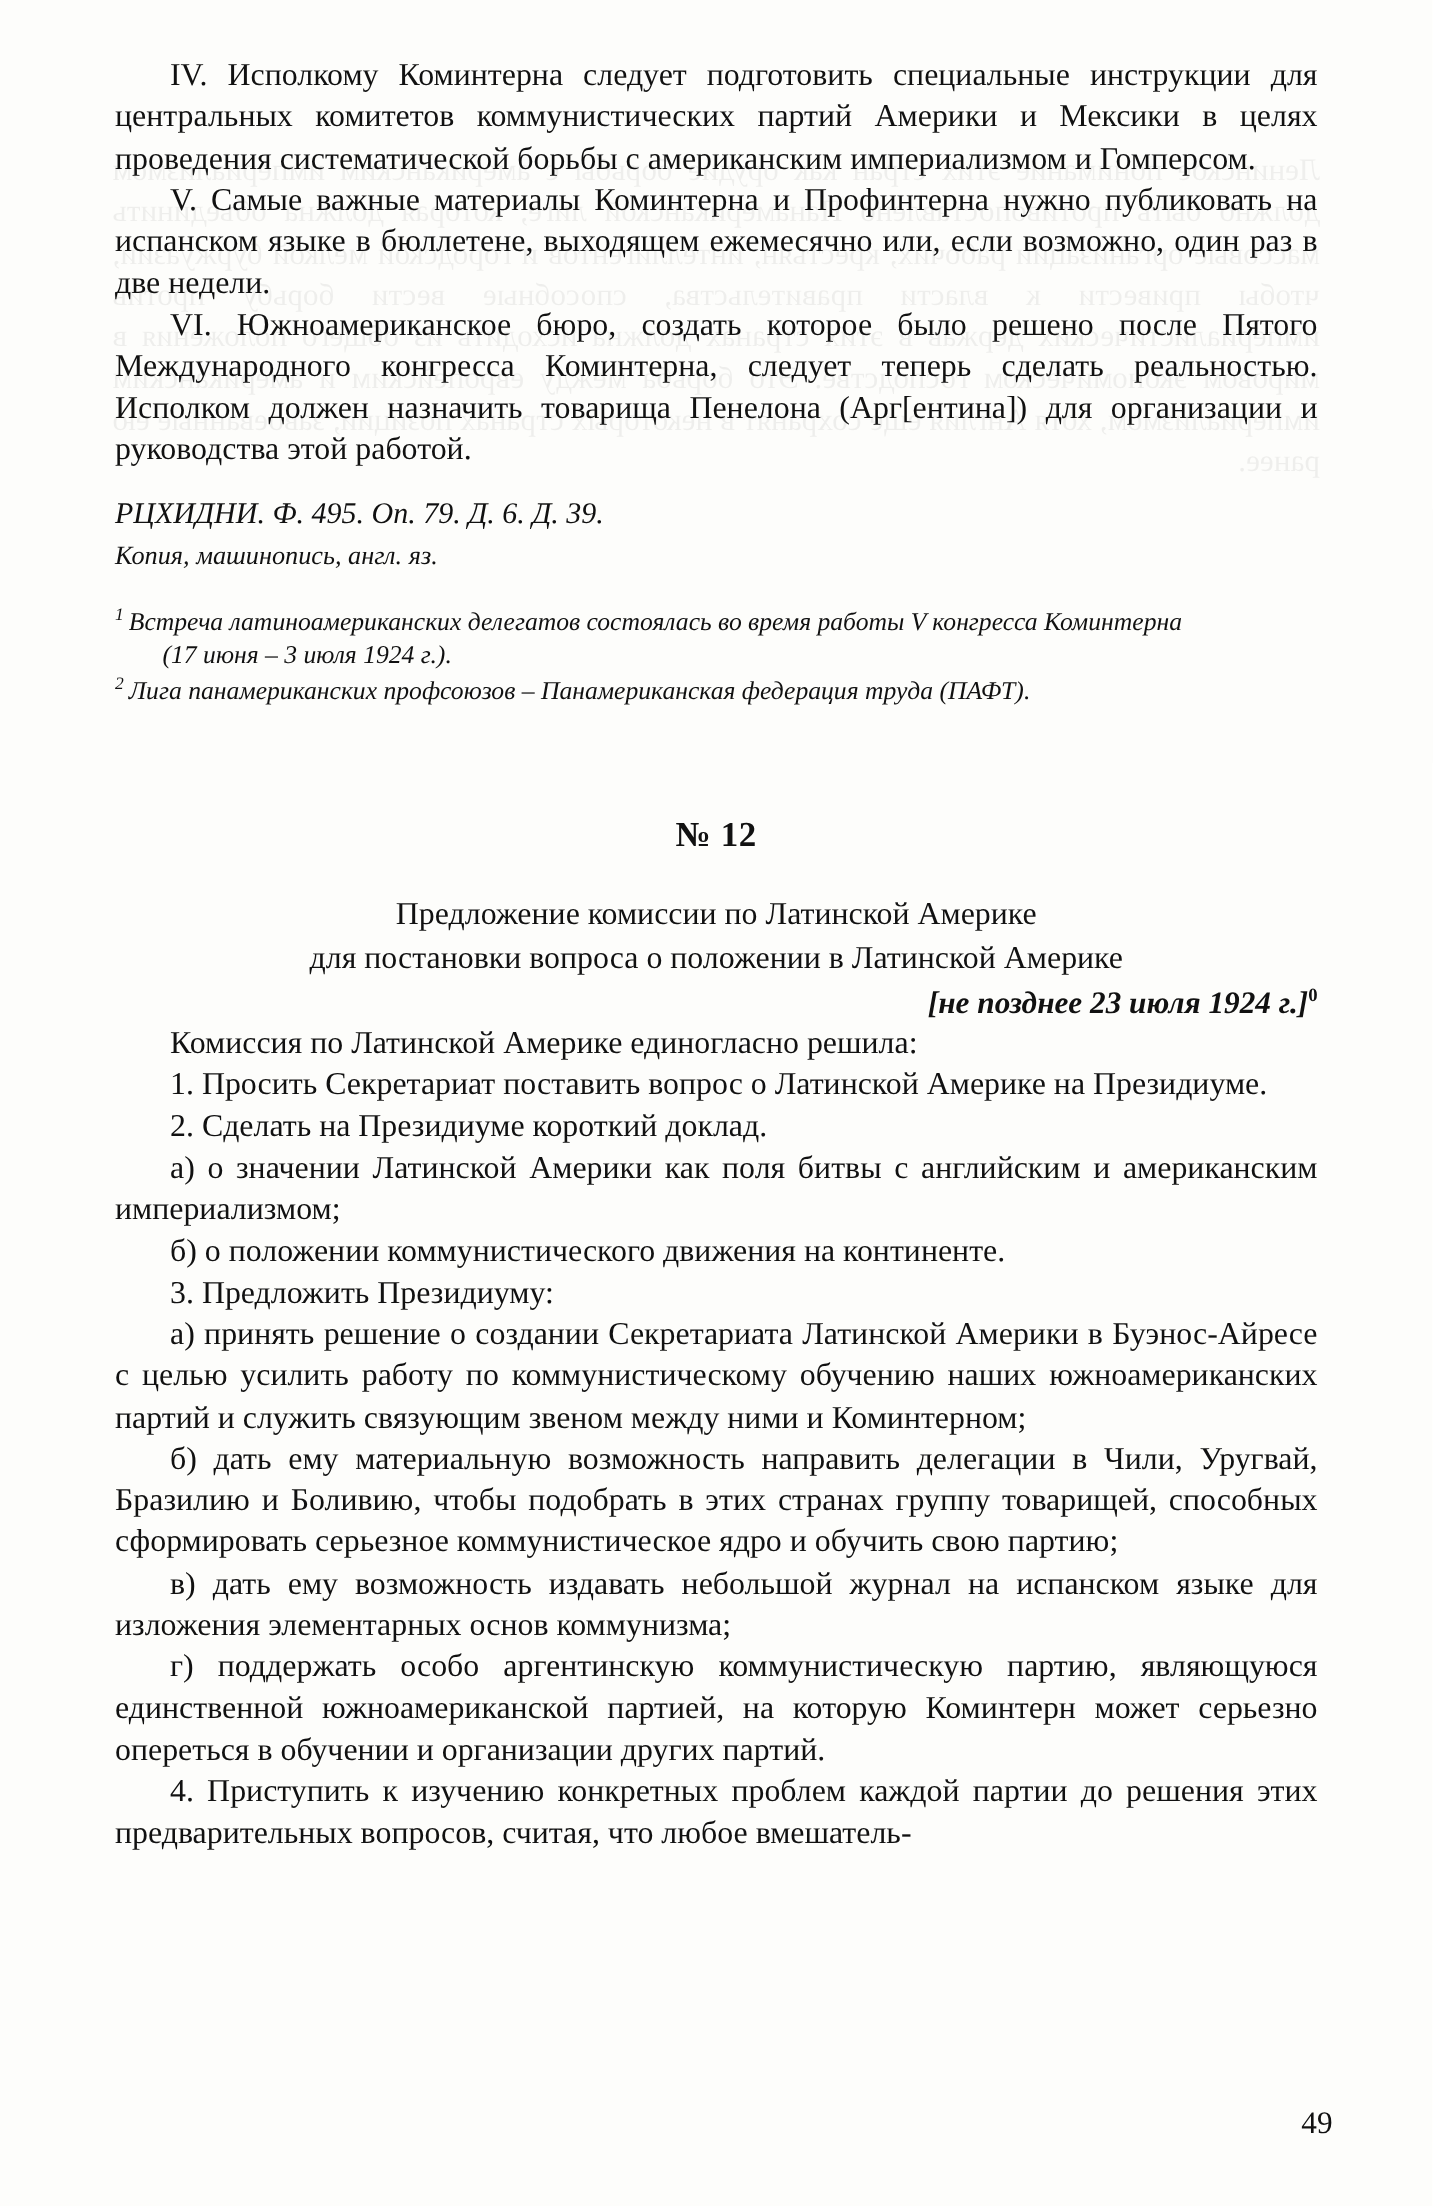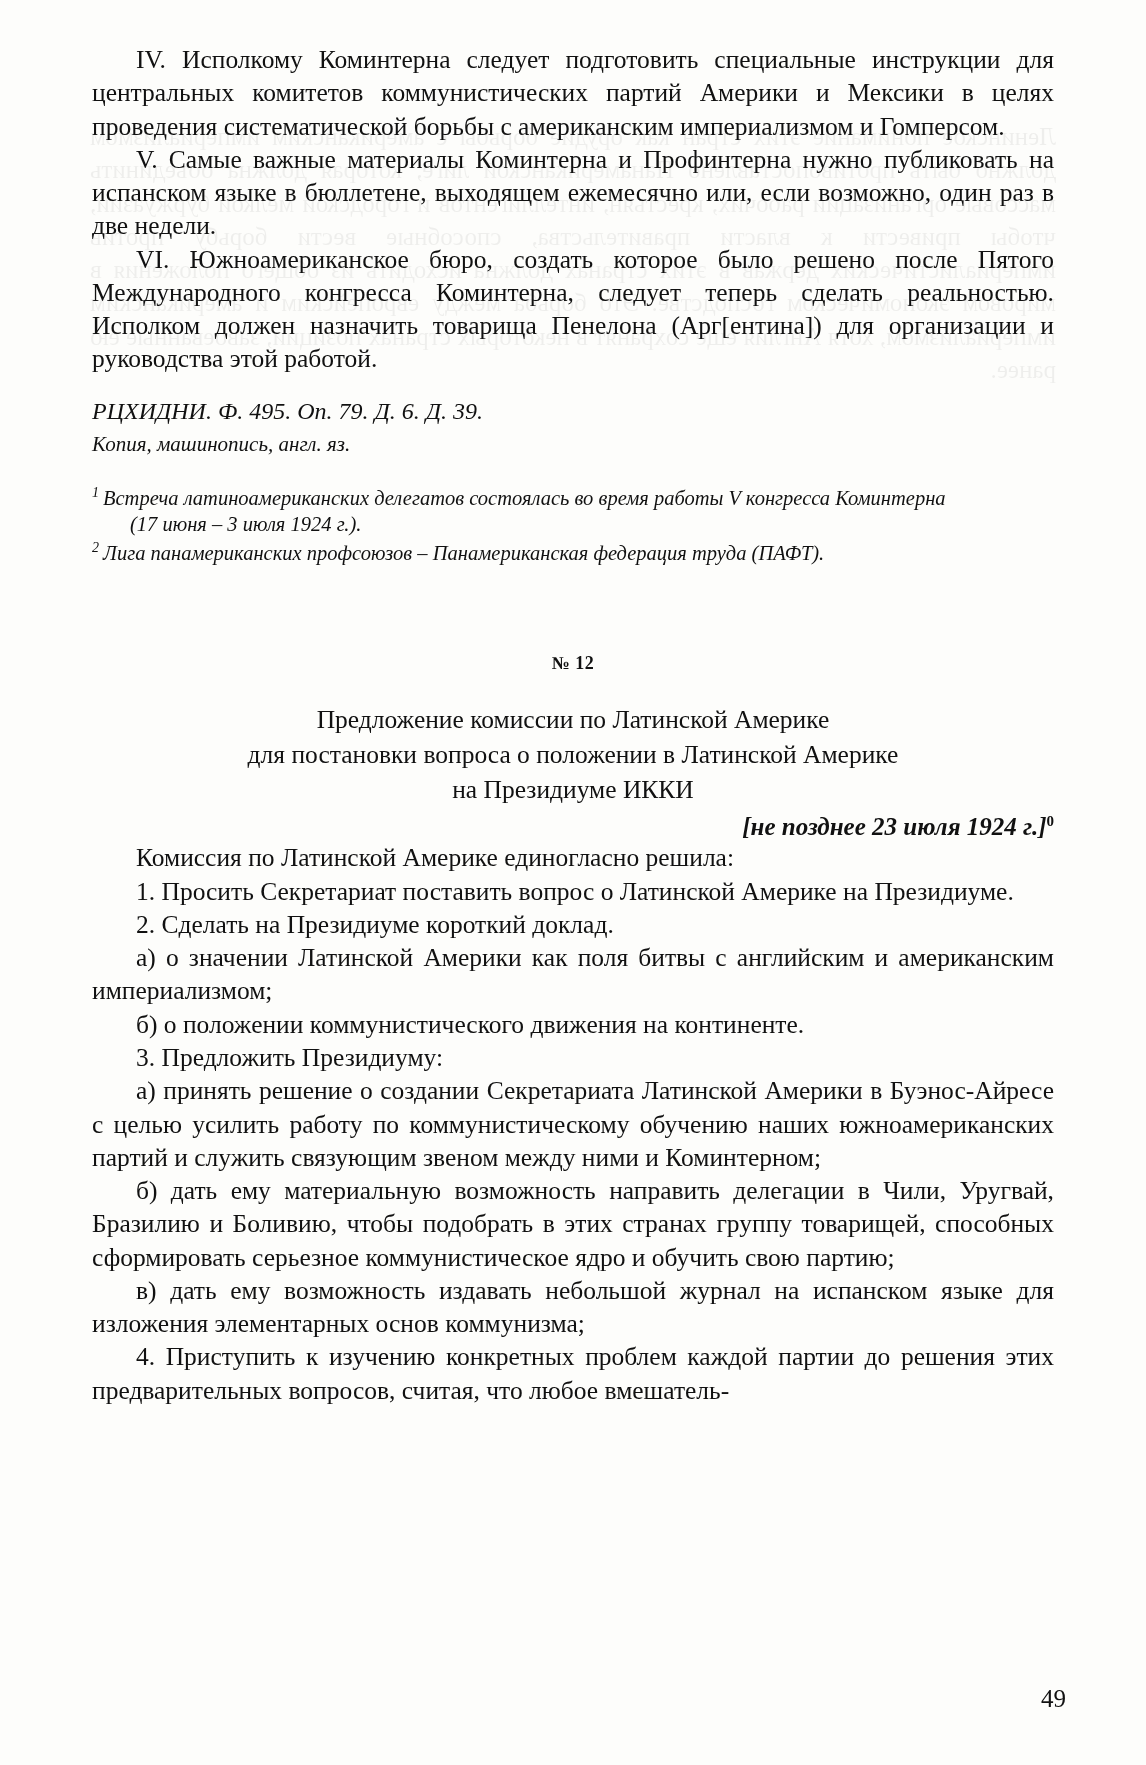--- a/index.html
+++ b/index.html
@@ -63,21 +63,21 @@
     vertical-align: super;
     margin-right: 4px;
   }
   .footnotes .cont {
     display: block;
     padding-left: 38px;
   }
   .doc-number {
     margin-top: 86px;
     text-align: center;
-    font-size: 18px;
+    font-size: 28px;
     font-weight: bold;
     letter-spacing: 0.5px;
   }
   .doc-title {
     margin-top: 28px;
     text-align: center;
     font-size: 25.5px;
     line-height: 1.38;
   }
   .doc-date {
@@ -150,36 +150,36 @@
       <span class="fn">
         <span class="sup">2</span><span>Лига панамериканских профсоюзов – Панамериканская федерация труда (ПАФТ).</span>
       </span>
     </div>
 
     <div class="doc-number">№ 12</div>
 
     <div class="doc-title">
       <div>Предложение комиссии по Латинской Америке</div>
       <div>для постановки вопроса о положении в Латинской Америке</div>
-      <div>на Президиуме ИККИ</div>
     </div>
 
     <div class="doc-date">
       <span>[не позднее 23 июля 1924 г.]</span><span class="sup">0</span>
     </div>
 
     <div class="body-block">
       <p class="ind">Комиссия по Латинской Америке единогласно решила:</p>
       <p class="ind">1. Просить Секретариат поставить вопрос о Латинской Америке на Президиуме.</p>
       <p class="ind">2. Сделать на Президиуме короткий доклад.</p>
       <p class="ind">а) о значении Латинской Америки как поля битвы с английским и американским империализмом;</p>
       <p class="ind">б) о положении коммунистического движения на континенте.</p>
       <p class="ind">3. Предложить Президиуму:</p>
       <p class="ind">а) принять решение о создании Секретариата Латинской Америки в Буэнос-Айресе с целью усилить работу по коммунистическому обучению наших южноамериканских партий и служить связующим звеном между ними и Коминтерном;</p>
       <p class="ind">б) дать ему материальную возможность направить делегации в Чили, Уругвай, Бразилию и Боливию, чтобы подобрать в этих странах группу товарищей, способных сформировать серьезное коммунистическое ядро и обучить свою партию;</p>
       <p class="ind">в) дать ему возможность издавать небольшой журнал на испанском языке для изложения элементарных основ коммунизма;</p>
+      <p class="ind">г) поддержать особо аргентинскую коммунистическую партию, являющуюся единственной южноамериканской партией, на которую Коминтерн может серьезно опереться в обучении и организации других партий.</p>
       <p class="ind">4. Приступить к изучению конкретных проблем каждой партии до решения этих предварительных вопросов, считая, что любое вмешатель-</p>
     </div>
 
   </div>
 
   <div class="page-number">49</div>
 </div>
 
 </body></html>

